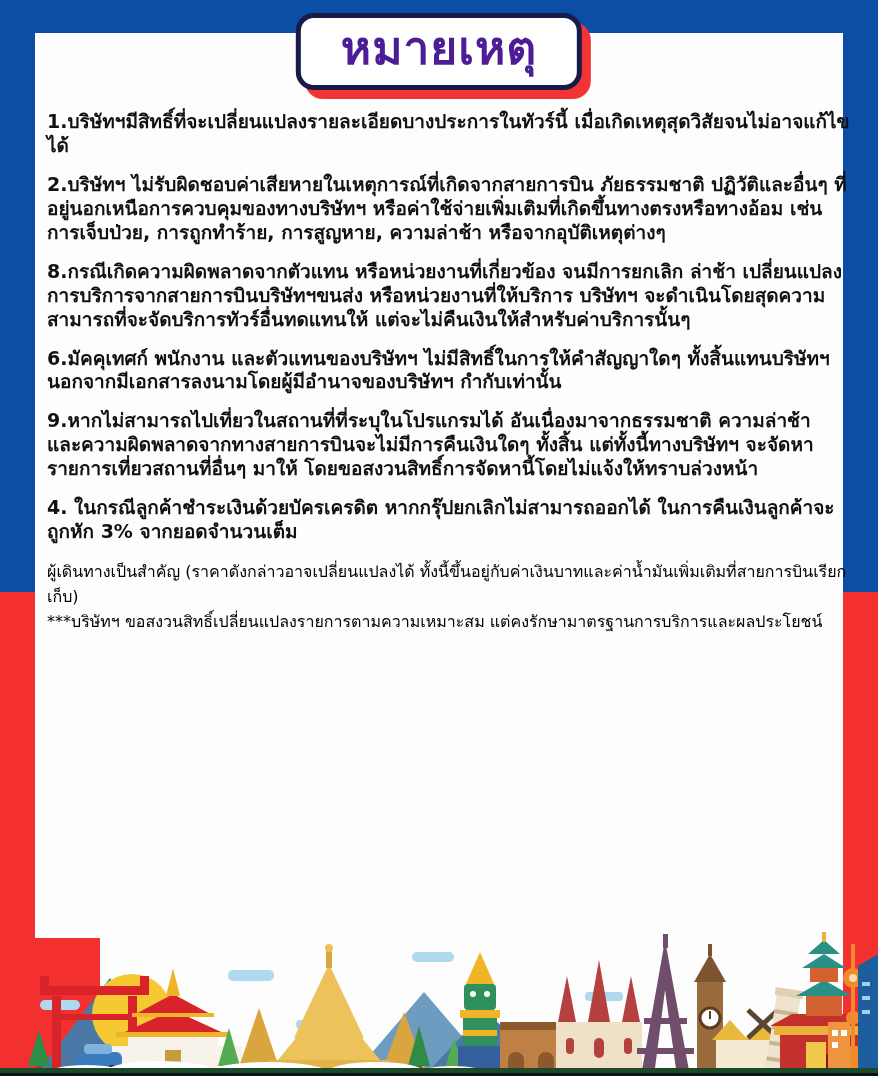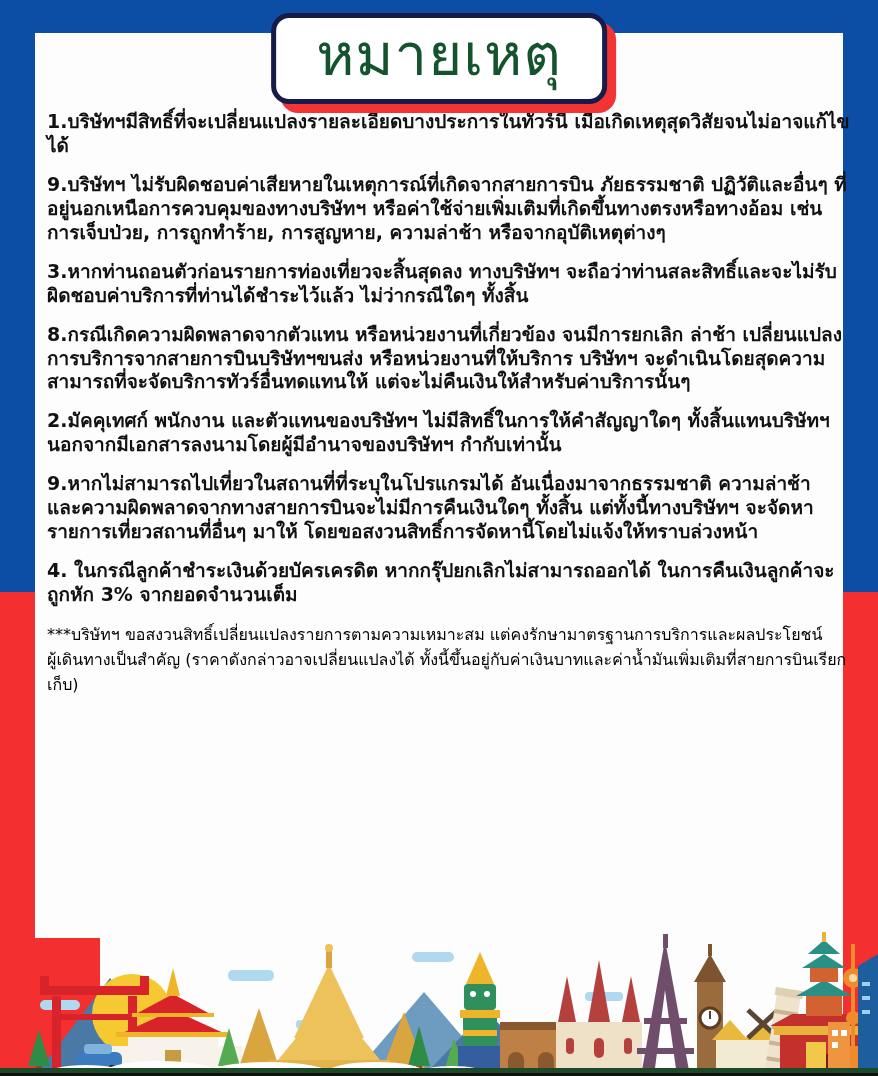--- a/index.html
+++ b/index.html
@@ -11,21 +11,21 @@
   .panel {
     position:absolute; left:35px; top:33px; width:808px; bottom:0;
     background:#fdfdfd; z-index:1;
   }
   .title-box {
     position:absolute; left:50%; top:13px; transform:translateX(-50%);
     background:#ffffff; border:5px solid #161b49; border-radius:18px;
     padding:4px 40px 10px 40px; box-shadow:9px 9px 0 0 #f23434; z-index:5;
   }
   .title-box .title {
-    font-size:58px; font-weight:normal; color:#14532d; line-height:1.15;
+    font-size:46px; font-weight:bold; color:#4c1d95; line-height:1.15;
     letter-spacing:1px; white-space:nowrap;
   }
   .notes {
     position:absolute; left:47px; right:27px; top:110px; z-index:3;
   }
   .notes p {
     margin:0 0 15px 0; font-size:19px; font-weight:bold; color:#111111;
     line-height:1.26; text-align:left;
   }
   .skyline {
@@ -38,30 +38,29 @@
 
 <div class="poster">
   <div class="panel"></div>
 
   <div class="title-box">
     <span class="title">หมายเหตุ</span>
   </div>
 
   <div class="notes">
     <p>1.บริษัทฯมีสิทธิ์ที่จะเปลี่ยนแปลงรายละเอียดบางประการในทัวร์นี้ เมื่อเกิดเหตุสุดวิสัยจนไม่อาจแก้ไขได้</p>
-    <p>9.บริษัทฯ ไม่รับผิดชอบค่าเสียหายในเหตุการณ์ที่เกิดจากสายการบิน ภัยธรรมชาติ ปฏิวัติและอื่นๆ ที่อยู่นอกเหนือการควบคุมของทางบริษัทฯ หรือค่าใช้จ่ายเพิ่มเติมที่เกิดขึ้นทางตรงหรือทางอ้อม เช่น การเจ็บป่วย, การถูกทำร้าย, การสูญหาย, ความล่าช้า หรือจากอุบัติเหตุต่างๆ</p>
-    <p>3.หากท่านถอนตัวก่อนรายการท่องเที่ยวจะสิ้นสุดลง ทางบริษัทฯ จะถือว่าท่านสละสิทธิ์และจะไม่รับผิดชอบค่าบริการที่ท่านได้ชำระไว้แล้ว ไม่ว่ากรณีใดๆ ทั้งสิ้น</p>
+    <p>2.บริษัทฯ ไม่รับผิดชอบค่าเสียหายในเหตุการณ์ที่เกิดจากสายการบิน ภัยธรรมชาติ ปฏิวัติและอื่นๆ ที่อยู่นอกเหนือการควบคุมของทางบริษัทฯ หรือค่าใช้จ่ายเพิ่มเติมที่เกิดขึ้นทางตรงหรือทางอ้อม เช่น การเจ็บป่วย, การถูกทำร้าย, การสูญหาย, ความล่าช้า หรือจากอุบัติเหตุต่างๆ</p>
     <p>8.กรณีเกิดความผิดพลาดจากตัวแทน หรือหน่วยงานที่เกี่ยวข้อง จนมีการยกเลิก ล่าช้า เปลี่ยนแปลง การบริการจากสายการบินบริษัทฯขนส่ง หรือหน่วยงานที่ให้บริการ บริษัทฯ จะดำเนินโดยสุดความสามารถที่จะจัดบริการทัวร์อื่นทดแทนให้ แต่จะไม่คืนเงินให้สำหรับค่าบริการนั้นๆ</p>
-    <p>2.มัคคุเทศก์ พนักงาน และตัวแทนของบริษัทฯ ไม่มีสิทธิ์ในการให้คำสัญญาใดๆ ทั้งสิ้นแทนบริษัทฯ นอกจากมีเอกสารลงนามโดยผู้มีอำนาจของบริษัทฯ กำกับเท่านั้น</p>
+    <p>6.มัคคุเทศก์ พนักงาน และตัวแทนของบริษัทฯ ไม่มีสิทธิ์ในการให้คำสัญญาใดๆ ทั้งสิ้นแทนบริษัทฯ นอกจากมีเอกสารลงนามโดยผู้มีอำนาจของบริษัทฯ กำกับเท่านั้น</p>
     <p>9.หากไม่สามารถไปเที่ยวในสถานที่ที่ระบุในโปรแกรมได้ อันเนื่องมาจากธรรมชาติ ความล่าช้า และความผิดพลาดจากทางสายการบินจะไม่มีการคืนเงินใดๆ ทั้งสิ้น แต่ทั้งนี้ทางบริษัทฯ จะจัดหารายการเที่ยวสถานที่อื่นๆ มาให้ โดยขอสงวนสิทธิ์การจัดหานี้โดยไม่แจ้งให้ทราบล่วงหน้า</p>
     <p>4. ในกรณีลูกค้าชำระเงินด้วยบัครเครดิต หากกรุ๊ปยกเลิกไม่สามารถออกได้ ในการคืนเงินลูกค้าจะถูกหัก 3% จากยอดจำนวนเต็ม</p>
     <p class="footnote">
       </p>
+      <div>ผู้เดินทางเป็นสำคัญ (ราคาดังกล่าวอาจเปลี่ยนแปลงได้ ทั้งนี้ขึ้นอยู่กับค่าเงินบาทและค่าน้ำมันเพิ่มเติมที่สายการบินเรียกเก็บ)</div>
       <div>***บริษัทฯ ขอสงวนสิทธิ์เปลี่ยนแปลงรายการตามความเหมาะสม แต่คงรักษามาตรฐานการบริการและผลประโยชน์</div>
-      <div>ผู้เดินทางเป็นสำคัญ (ราคาดังกล่าวอาจเปลี่ยนแปลงได้ ทั้งนี้ขึ้นอยู่กับค่าเงินบาทและค่าน้ำมันเพิ่มเติมที่สายการบินเรียกเก็บ)</div>
     <p></p>
   </div>
 
   <svg class="skyline" viewBox="0 0 878 150">
 
     <rect x="0" y="12" width="100" height="138" fill="#f3302f"></rect>
 
     <g>
       <polygon points="35,150 110,52 185,150" fill="#4a79a5"></polygon>
       <polygon points="120,150 172,84 224,150" fill="#6d9cc0"></polygon>

